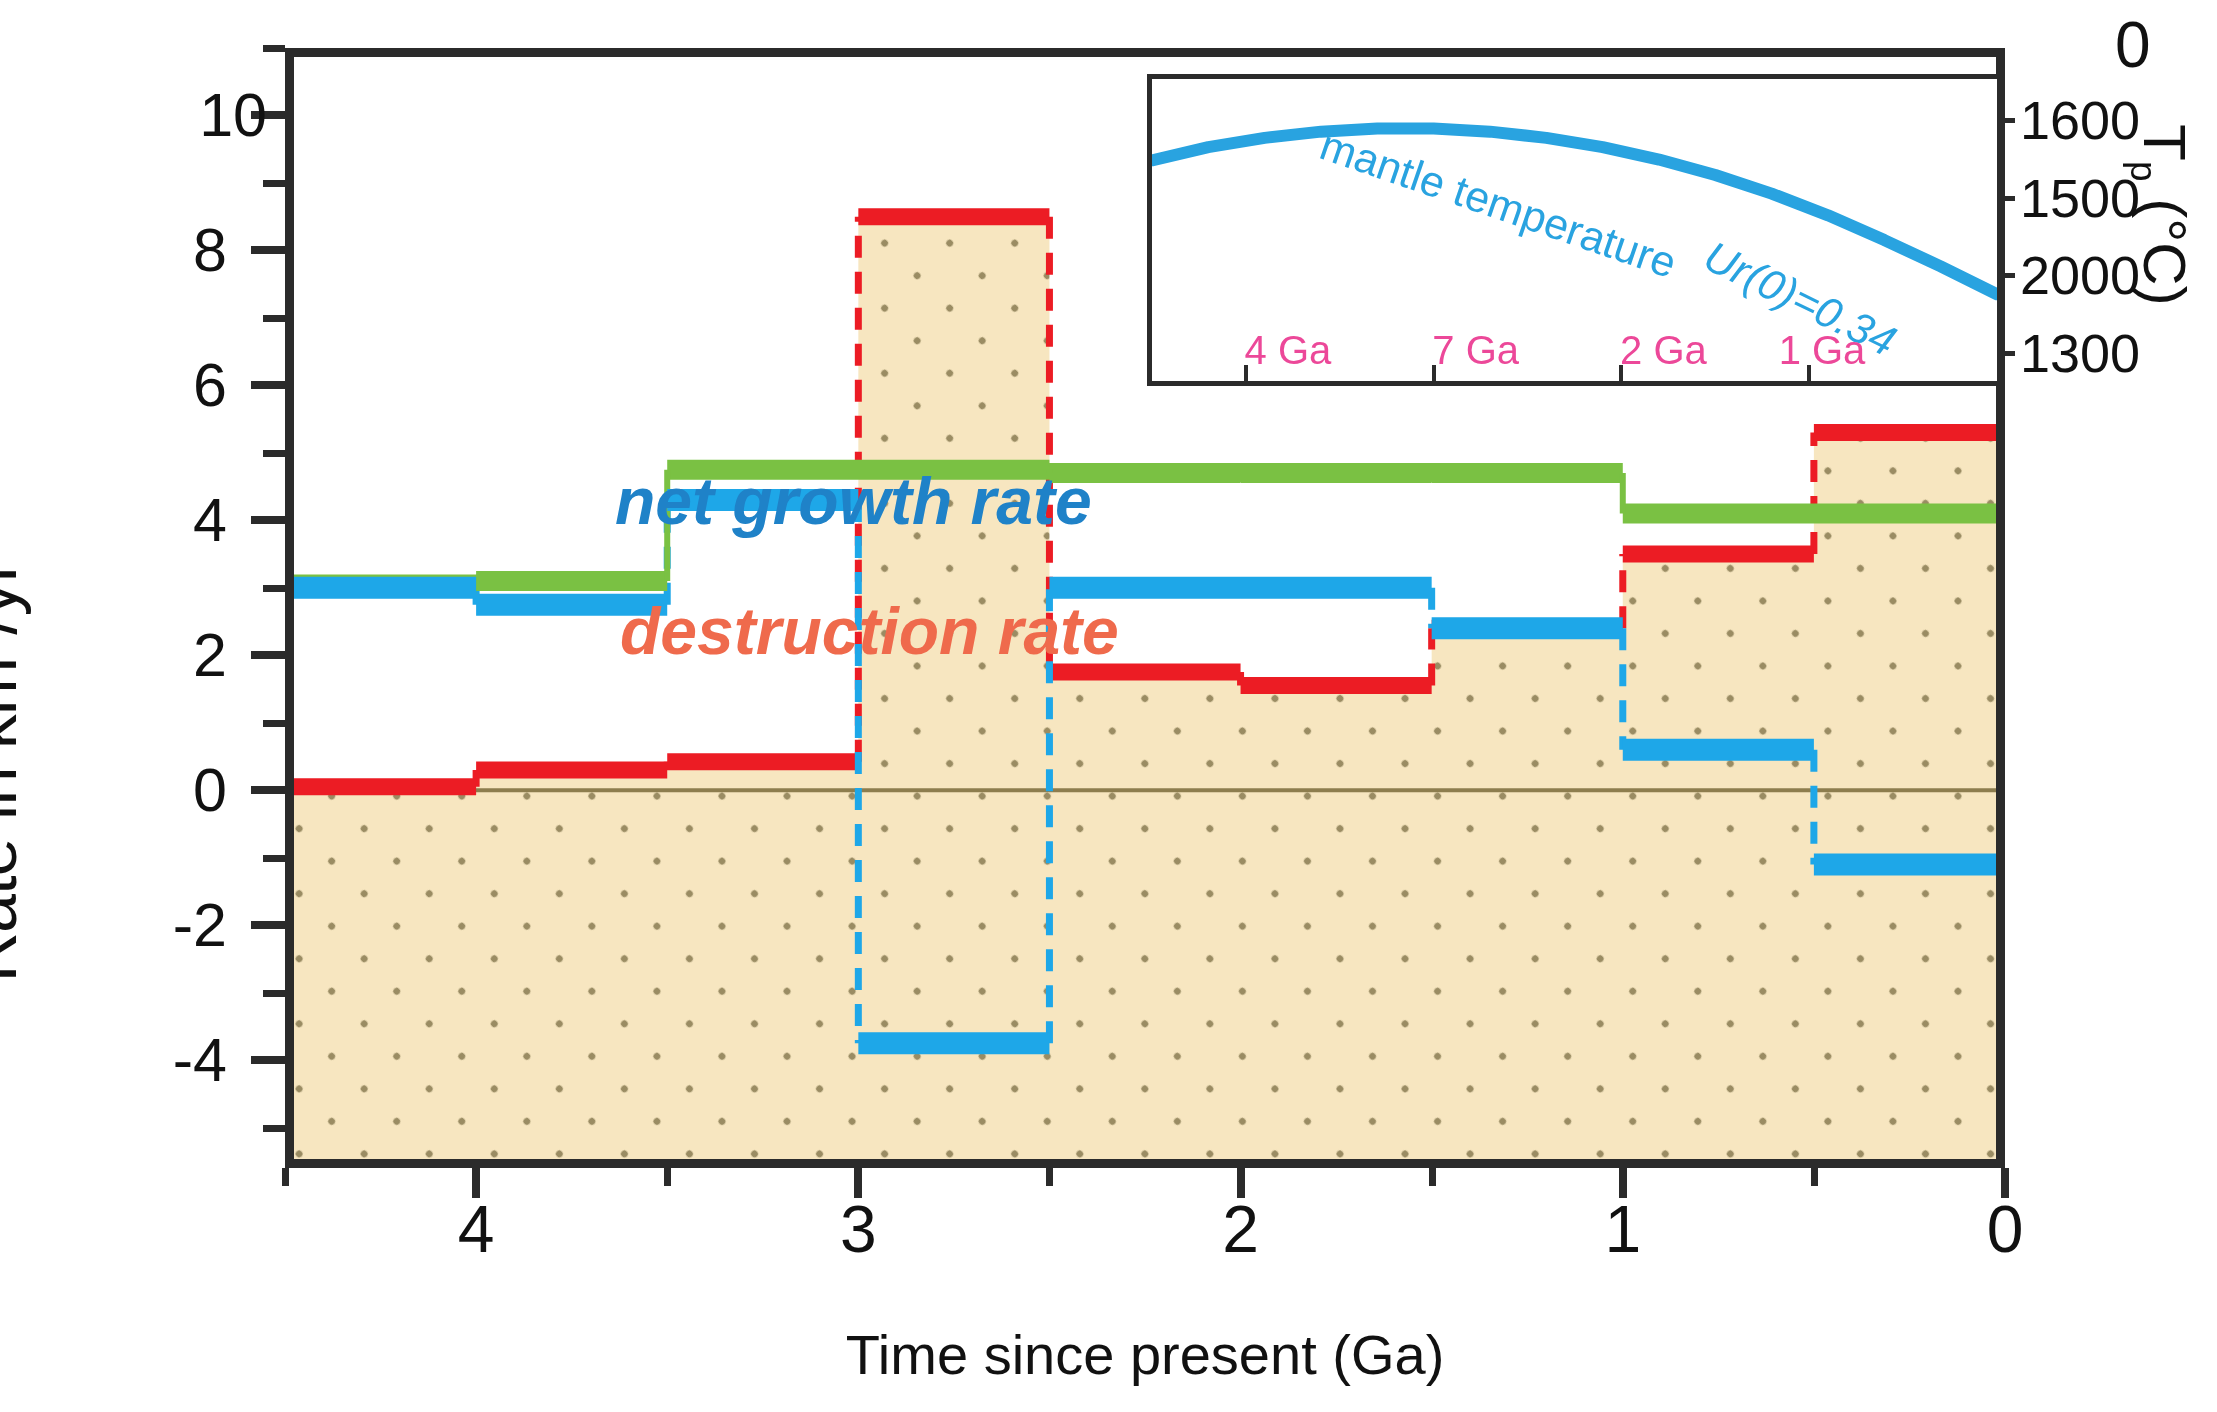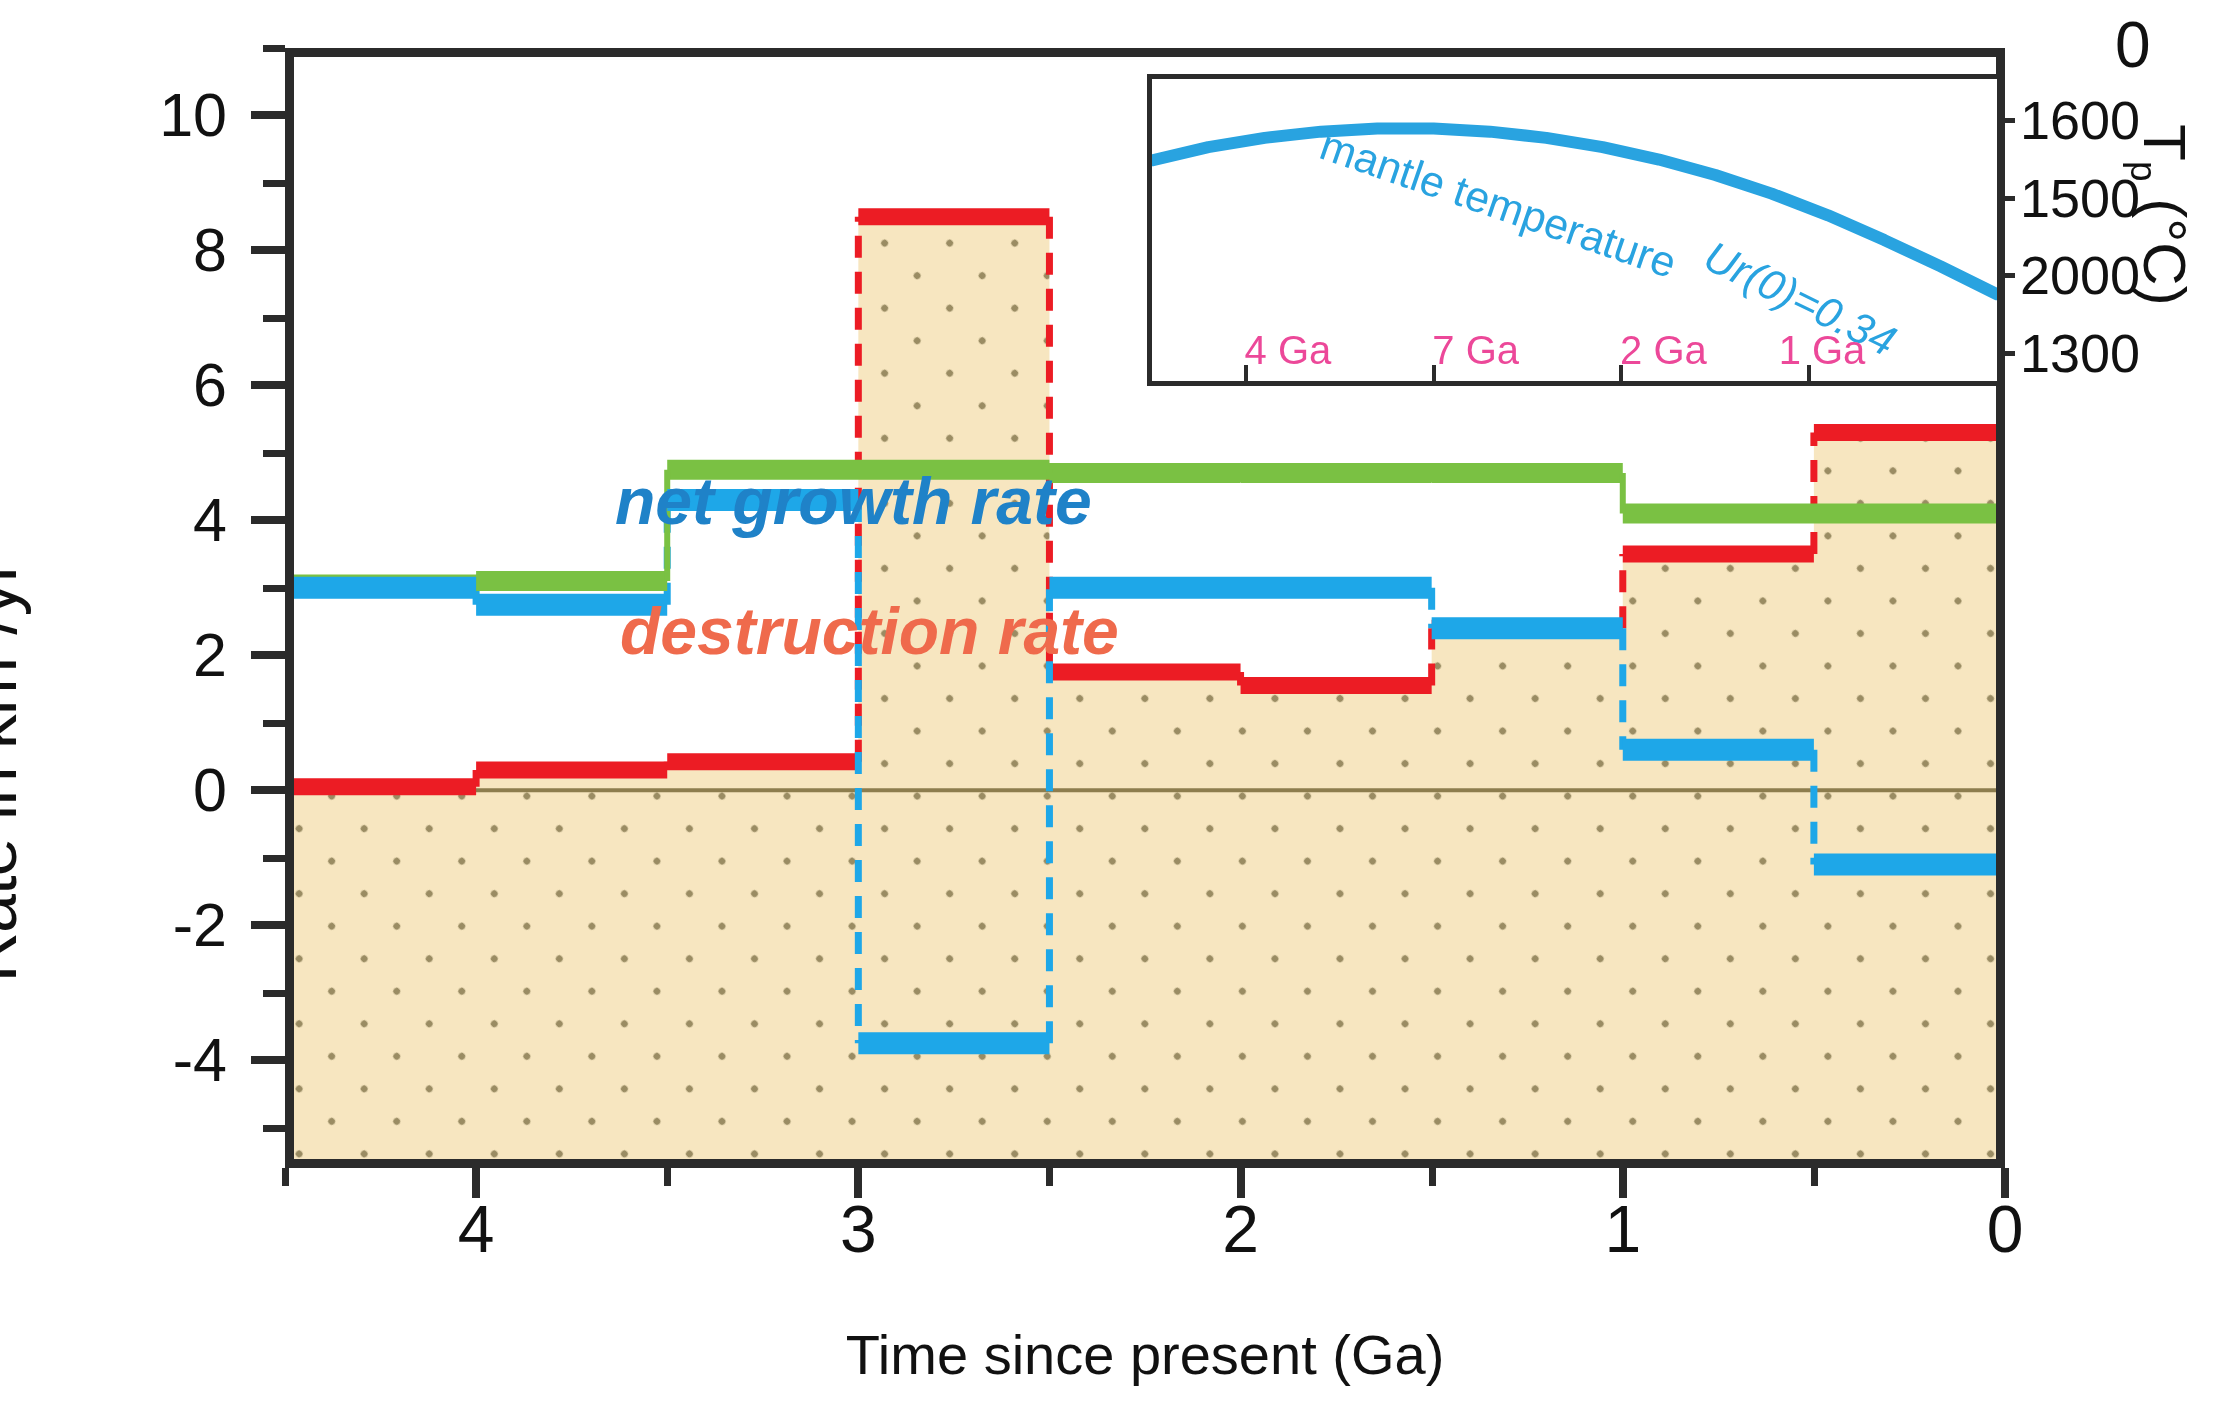--- a/index.html
+++ b/index.html
@@ -92,21 +92,21 @@
 
   <div id="plot-frame"></div>
   <div id="plot-right-edge"></div>
 
   <div class="series-label" id="label-destruction">destruction rate</div>
   <div class="series-label" id="label-net">net growth rate</div>
 </div>
 
 <div id="y-axis-group">
     <div class="y-tick-major" style="left: 251px; top: 111.47px;"></div>
-    <div class="y-label" style="top: 115.47px; left: 0px; width: 227px;">10</div>
+    <div class="y-label" style="top: 115.47px; left: 0px; width: 227px; padding-left: 40px;">10</div>
     <div class="y-tick-major" style="left: 251px; top: 246.41px;"></div>
     <div class="y-label" style="top: 250.41px; left: 0px; width: 227px;">8</div>
     <div class="y-tick-major" style="left: 251px; top: 381.349px;"></div>
     <div class="y-label" style="top: 385.349px; left: 0px; width: 227px;">6</div>
     <div class="y-tick-major" style="left: 251px; top: 516.289px;"></div>
     <div class="y-label" style="top: 520.289px; left: 0px; width: 227px;">4</div>
     <div class="y-tick-major" style="left: 251px; top: 651.229px;"></div>
     <div class="y-label" style="top: 655.229px; left: 0px; width: 227px;">2</div>
     <div class="y-tick-major" style="left: 251px; top: 786.169px;"></div>
     <div class="y-label" style="top: 790.169px; left: 0px; width: 227px;">0</div>

